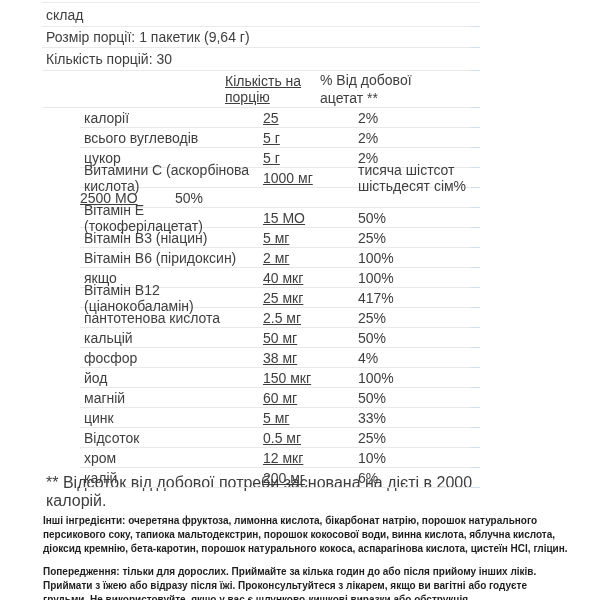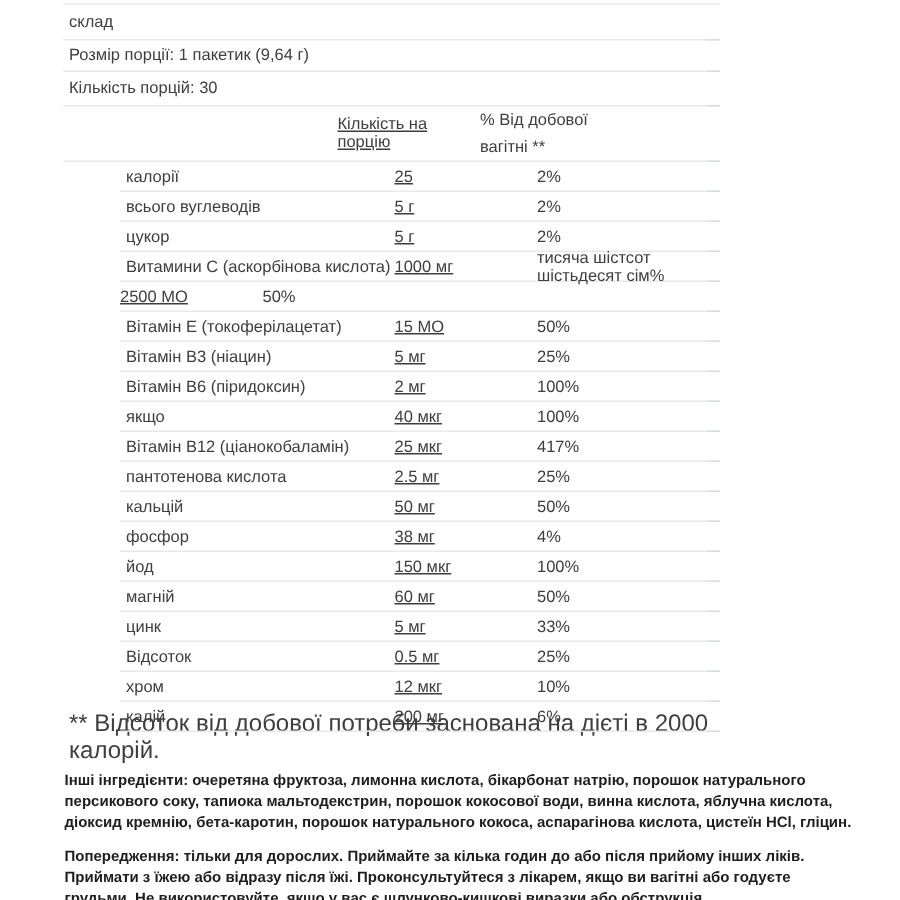--- a/index.html
+++ b/index.html
@@ -15,21 +15,21 @@
     position:absolute;
     left:42px; top:2px;
     width:438px;
     border-top:1px solid #e9e9e9;
   }
   .row {
     position:relative;
     border-bottom:1px solid #e9e9e9;
     display:flex;
     align-items:center;
-    font-size:11px;
+    font-size:14px;
   }
   .row::after {
     content:"";
     position:absolute;
     right:0; bottom:-1px;
     width:9px; height:1px;
     background:#d2e0ee;
   }
   .info-row { height:24px; }
   .info-row.serving { height:21px; }
@@ -74,21 +74,21 @@
 
   <div class="row info-row servings">
     <span class="info-cell">Кількість порцій: 30</span>
   </div>
 
   <div class="row header-row">
     <span class="c1"></span>
     <span class="c2">Кількість на порцію</span>
     <span class="c3 hdr-dv">
       <span>% Від добової</span><br>
-      <span>вагітні **</span>
+      <span>ацетат **</span>
     </span>
   </div>
 
   <div class="row data-row">
     <span class="c1">калорії</span>
     <span class="c2">25</span>
     <span class="c3">2%</span>
   </div>
   <div class="row data-row">
     <span class="c1">всього вуглеводів</span>

